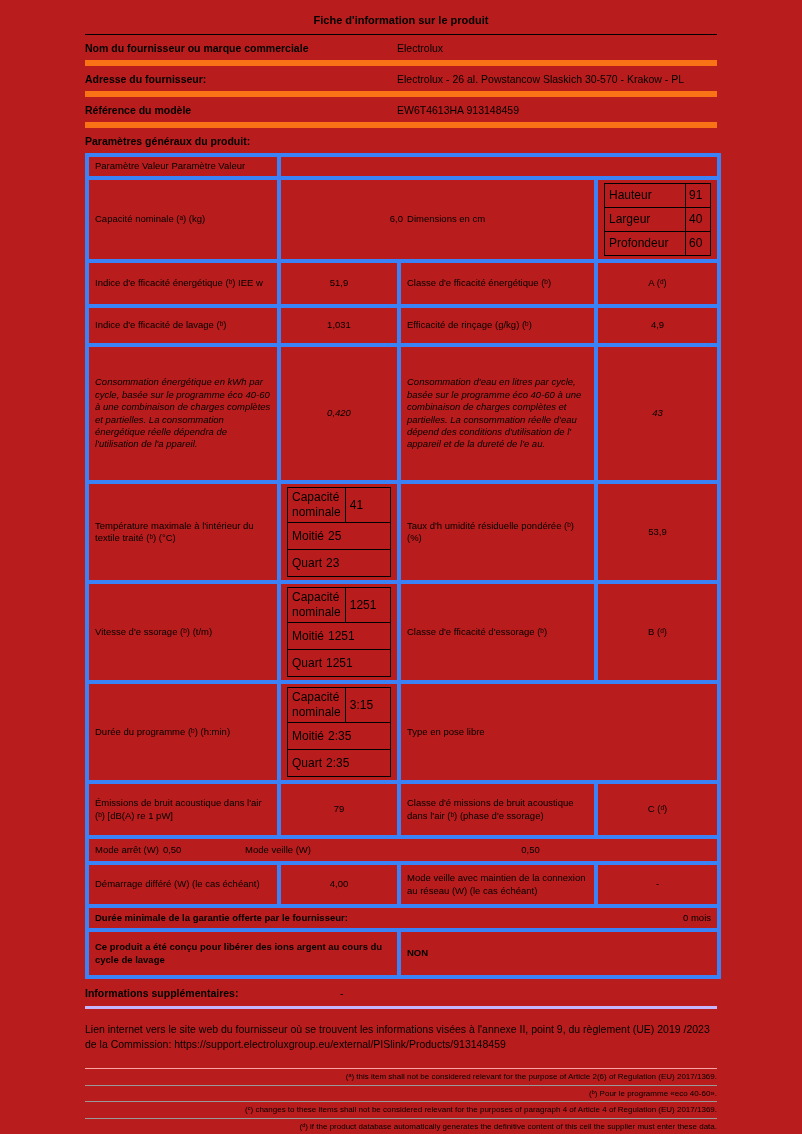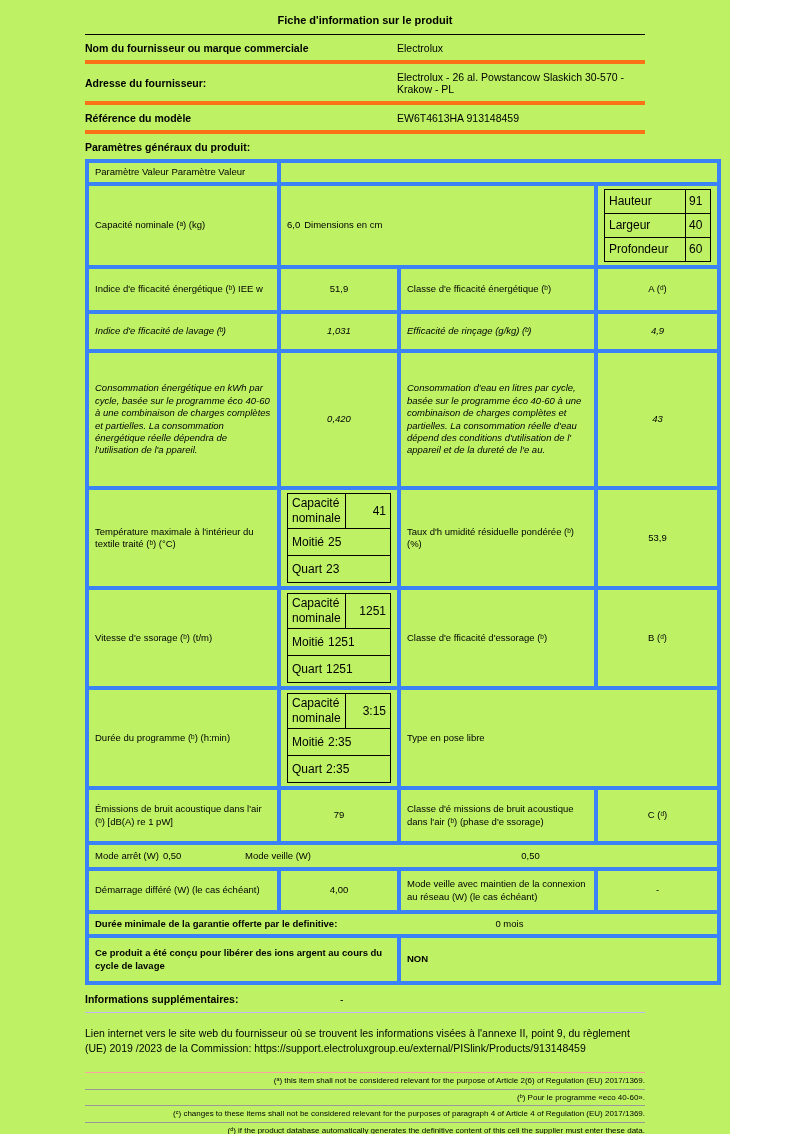--- a/index.html
+++ b/index.html
@@ -2,74 +2,74 @@
 <html><head>
 <meta charset="utf-8">
 <style>
   * { margin:0; padding:0; box-sizing:border-box; }
   html,body { background:#fff; }
   body {
     width:802px; height:1134px;
     font-family:"Liberation Sans","DejaVu Sans",sans-serif;
     color:#000;
   }
-  .page { width:730px; height:1134px; padding:10px 85px 0 85px; overflow:hidden; background:#bef264; }
+  .page { width:802px; height:1134px; padding:10px 85px 0 85px; overflow:hidden; background:#b91c1c; }
 
   .doc-title {
     text-align:center; font-weight:bold; font-size:11px;
     padding:4px 0 8px; border-bottom:1px solid #000;
   }
 
-  .kv-row { display:flex; align-items:center; border-bottom:4px solid #f97316; padding:7px 0 6px; font-size:10.5px; }
+  .kv-row { display:flex; align-items:center; border-bottom:6px solid #f97316; padding:7px 0 6px; font-size:10.5px; }
   .kv-row .k { font-weight:bold; width:312px; flex:none; }
   .kv-row .v { flex:1; }
 
   .section-heading { font-weight:bold; font-size:10.5px; padding:7px 0 6px; }
 
   table.main { width:632px; border-collapse:collapse; table-layout:fixed; font-size:9.5px; line-height:1.3; }
   table.main > tbody > tr > td { border:4px solid #3b82f6; padding:3px 6px; vertical-align:middle; }
   td.val { text-align:center; }
   td.subcell { padding:3px 2px; }
   .bold { font-weight:bold; }
 
   .rh-head   { height:23px; }
   .rh-cap    { height:82px; }
   .rh-energy { height:45px; }
-  .rh-wash   { height:39px;font-style:italic; }
+  .rh-wash   { height:39px; }
   .rh-cons   { height:137px;font-style:italic; }
   .rh-temp   { height:96px; }
   .rh-spin   { height:96px; }
   .rh-dur    { height:97px; }
   .rh-noise  { height:55px; }
   .rh-modes  { height:26px; }
   .rh-delay  { height:43px;margin-top:44px; }
   .rh-warr   { height:24px; }
   .rh-silver { height:47px; }
 
-  td.cap-val { padding-left:45px; }
+  td.cap-val { padding-left:45px;text-align:center; }
   .pair { display:inline-flex; gap:4px; }
 
   table.sub { width:100%; border-collapse:collapse; font-size:12px; line-height:1.25; }
   table.sub td { border:1px solid #000; padding:2px 4px; vertical-align:middle; }
   table.dims tr { height:24px; }
   table.dims td.dim-v { width:25px; padding-left:3px; }
   table.tri tr.tri-r1 { height:34px; }
   table.tri tr.tri-r2, table.tri tr.tri-r3 { height:27px; }
-  table.tri td.tri-v { width:46%; text-align:right; }
+  table.tri td.tri-v { width:46%; text-align:left; }
 
   .modes-flex { display:flex; align-items:center; width:100%; }
   .modes-flex .m1 { width:150px; flex:none; }
   .modes-flex .m2 { width:105px; flex:none; }
   .modes-flex .m3 { flex:1; text-align:center; }
 
   .warranty-flex { display:flex; align-items:center; width:100%; }
   .warranty-flex .wk { width:65%; flex:none; font-weight:bold; }
-  .warranty-flex .wv { flex:1; text-align:left; }
-
-  .addl-row { display:flex; align-items:center; border-bottom:1px solid #c4b5fd; padding:8px 0 7px; font-size:10.5px; }
+  .warranty-flex .wv { flex:1; text-align:right; }
+
+  .addl-row { display:flex; align-items:center; border-bottom:3px solid #c4b5fd; padding:8px 0 7px; font-size:10.5px; }
   .addl-row .addl-k { font-weight:bold; width:255px; flex:none; }
 
   .link-para { margin-top:13px; font-size:10.5px; line-height:1.45; }
   .link-para .url { color:#000; text-decoration:none; word-break:break-all; }
 
   .footnotes { margin-top:16px; border-top:1px solid #fca5a5;text-align:right; }
   .fn { font-size:8px; line-height:1.3; padding:3px 0 2px; border-bottom:1px solid #999; }
 </style>
 </head>
 <body>
@@ -276,21 +276,21 @@
       <tr class="rh-delay">
         <td>Démarrage différé (W) (le cas échéant)</td>
         <td class="val">4,00</td>
         <td>Mode veille avec maintien de la connexion au réseau (W) (le cas échéant)</td>
         <td class="val">-</td>
       </tr>
 
       <tr class="rh-warr">
         <td colspan="4">
           <div class="warranty-flex">
-            <span class="wk">Durée minimale de la garantie offerte par le definitive:</span>
+            <span class="wk">Durée minimale de la garantie offerte par le fournisseur:</span>
             <span class="wv">0 mois</span>
           </div>
         </td>
       </tr>
 
       <tr class="rh-silver">
         <td colspan="2" class="bold">Ce produit a été conçu pour libérer des ions argent au cours du cycle de lavage</td>
         <td colspan="2" class="bold">NON</td>
       </tr>
 

